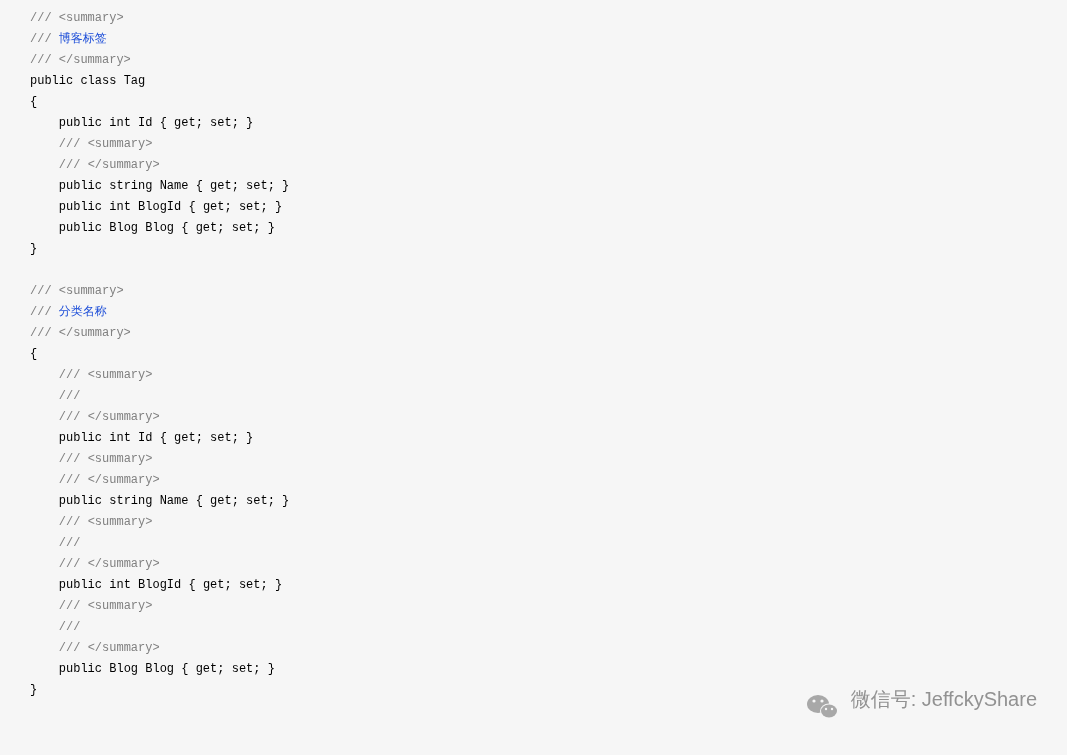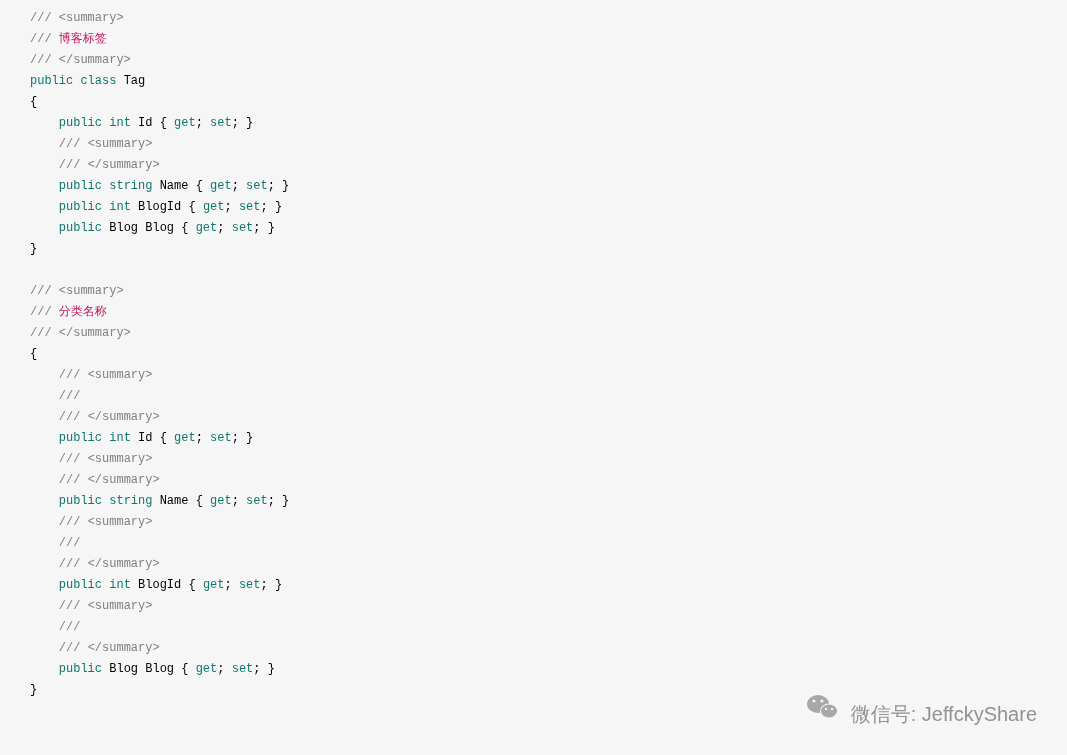--- a/index.html
+++ b/index.html
@@ -13,28 +13,28 @@
       font-size: 12px;
       line-height: 21px;
       padding: 8px 0 8px 30px;
       color: #000;
       width: 1067px;
     }
     .line {
       white-space: pre;
     }
     .comment { color: #808080; }
-    .keyword { color: #0f766e; }
-    .doccomment { color: #be185d; }
+    .keyword { color: #000000; }
+    .doccomment { color: #1d4ed8; }
     .watermark {
       position: fixed;
       right: 30px;
       bottom: 30px;
       display: flex;
-      align-items: flex-end;
+      align-items: flex-start;
       color: #808080;
       font-family: "Microsoft YaHei", sans-serif;
       font-size: 20px;
       font-weight: 500;
       opacity: 0.85;
     }
     .watermark-icon {
       width: 36px;
       height: 36px;
       margin-right: 10px;

